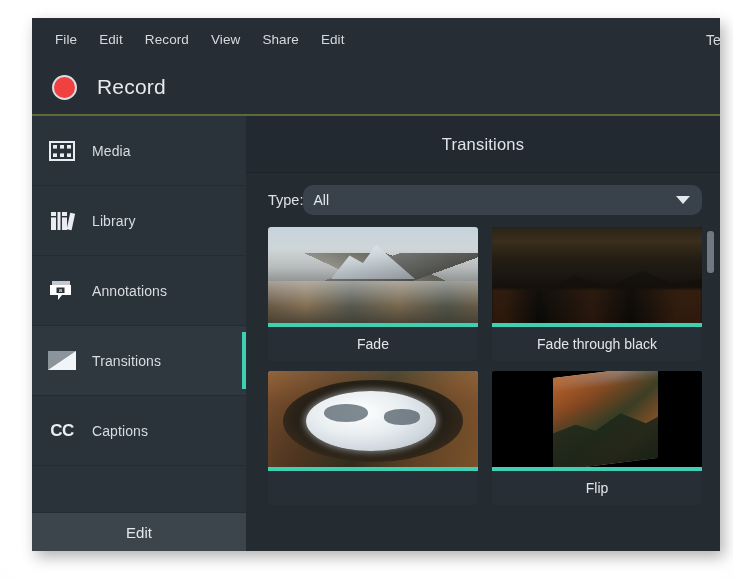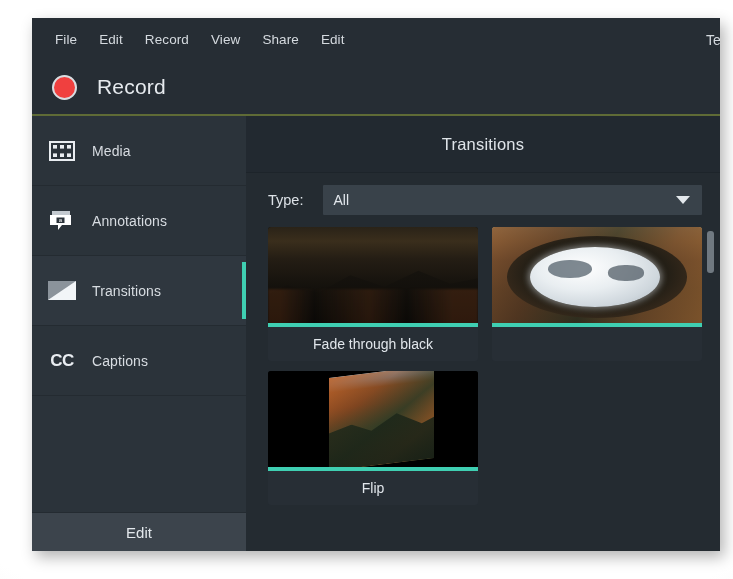--- a/index.html
+++ b/index.html
@@ -191,32 +191,32 @@
     font-size: 16.5px;
     letter-spacing: 0.2px;
   }
 
   .filter-row {
     height: 54px;
     flex: 0 0 54px;
     display: flex;
     align-items: center;
     padding: 0 18px 0 22px;
-    gap: 20px;
+    gap: 0;
   }
   .filter-label {
     color: #dde2e7;
     font-size: 14.5px;
     white-space: nowrap;
   }
   .filter-select {
     flex: 1 1 auto;
     height: 30px;
     background: #39424a;
-    border-radius: 1px;
+    border-radius: 10px;
     display: flex;
     align-items: center;
     padding: 0 10px;
     position: relative;
   }
   .filter-value {
     color: #e2e7ec;
     font-size: 14px;
   }
   .caret {
@@ -451,20 +451,35 @@
               <rect x="11" y="4" width="4" height="3.6" fill="#e9edf1"></rect>
               <rect x="18" y="4" width="4" height="3.6" fill="#e9edf1"></rect>
               <rect x="4" y="12.4" width="4" height="3.6" fill="#e9edf1"></rect>
               <rect x="11" y="12.4" width="4" height="3.6" fill="#e9edf1"></rect>
               <rect x="18" y="12.4" width="4" height="3.6" fill="#e9edf1"></rect>
             </svg>
           </span>
           <span class="si-label">Media</span>
         </div>
 
+        <div class="sidebar-item">
+          <span class="si-icon">
+            <svg width="26" height="22" viewBox="0 0 26 22">
+              <rect x="2" y="2" width="5" height="18" fill="#e9edf1"></rect>
+              <rect x="8.5" y="2" width="3" height="18" fill="#e9edf1"></rect>
+              <rect x="13" y="2" width="5" height="18" fill="#e9edf1"></rect>
+              <g transform="rotate(12 22 11)">
+                <rect x="19.5" y="3" width="5" height="17" fill="#e9edf1"></rect>
+              </g>
+              <rect x="2" y="6" width="5" height="1.4" fill="#2b333a"></rect>
+              <rect x="13" y="6" width="5" height="1.4" fill="#2b333a"></rect>
+            </svg>
+          </span>
+          <span class="si-label">Library</span>
+        </div>
 
         <div class="sidebar-item">
           <span class="si-icon">
             <svg width="27" height="22" viewBox="0 0 27 22">
               <rect x="3" y="1" width="18" height="11" fill="#c3c9cf"></rect>
               <path d="M1 5 h21 v10 h-9 l-4 5 v-5 h-8 z" fill="#ffffff"></path>
               <rect x="7.5" y="7.5" width="8" height="5.5" fill="#2b333a"></rect>
               <text x="11.5" y="12.4" font-size="6" fill="#ffffff" text-anchor="middle" font-family="Liberation Sans, sans-serif">a</text>
             </svg>
           </span>
@@ -501,20 +516,29 @@
         <span class="filter-label">Type:</span>
         <div class="filter-select">
           <span class="filter-value">All</span>
           <span class="caret"></span>
         </div>
       </div>
 
       <div class="grid-wrap">
         <div class="grid">
 
+          <div class="tile">
+            <div class="thumb">
+              <div class="art art-fade">
+                <div class="peak"></div>
+              </div>
+              <div class="thumb-accent"></div>
+            </div>
+            <div class="tile-label">Fade</div>
+          </div>
 
           <div class="tile">
             <div class="thumb">
               <div class="art art-black"></div>
               <div class="thumb-accent"></div>
             </div>
             <div class="tile-label">Fade through black</div>
           </div>
 
           <div class="tile">

